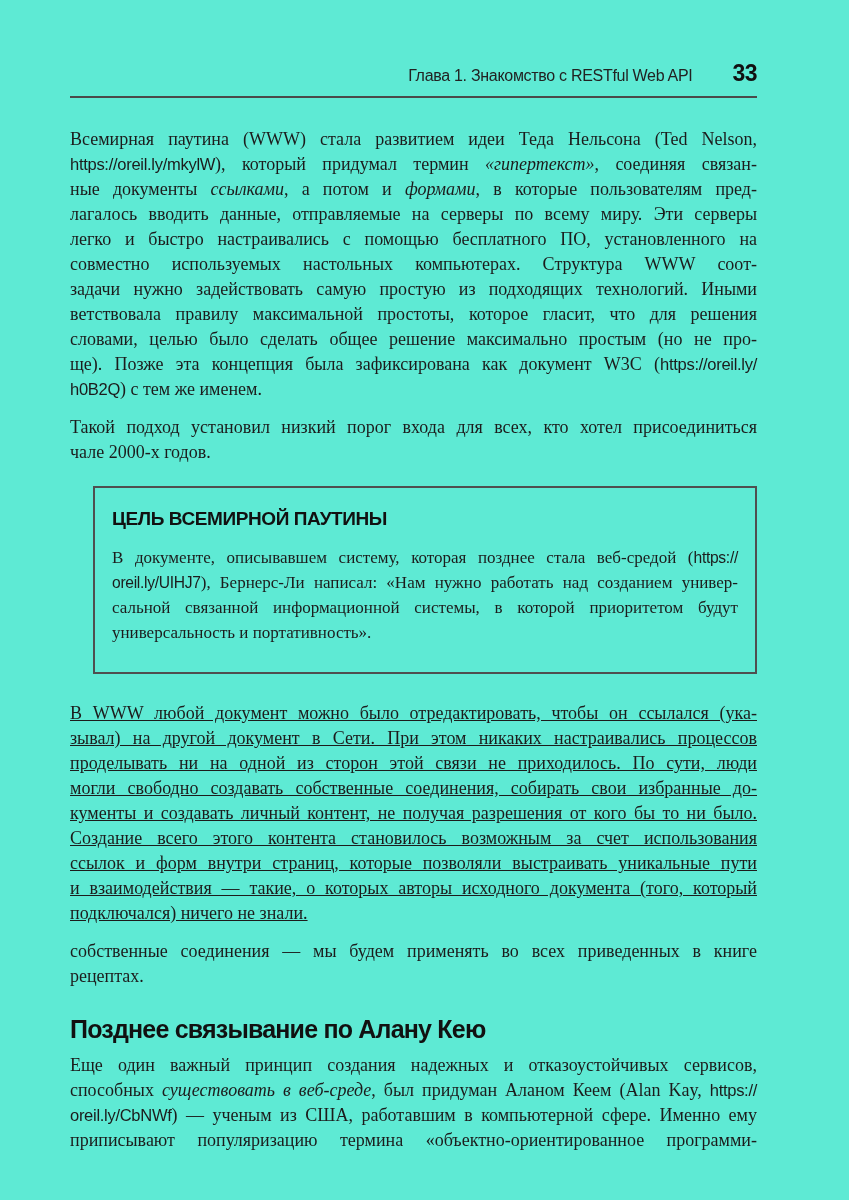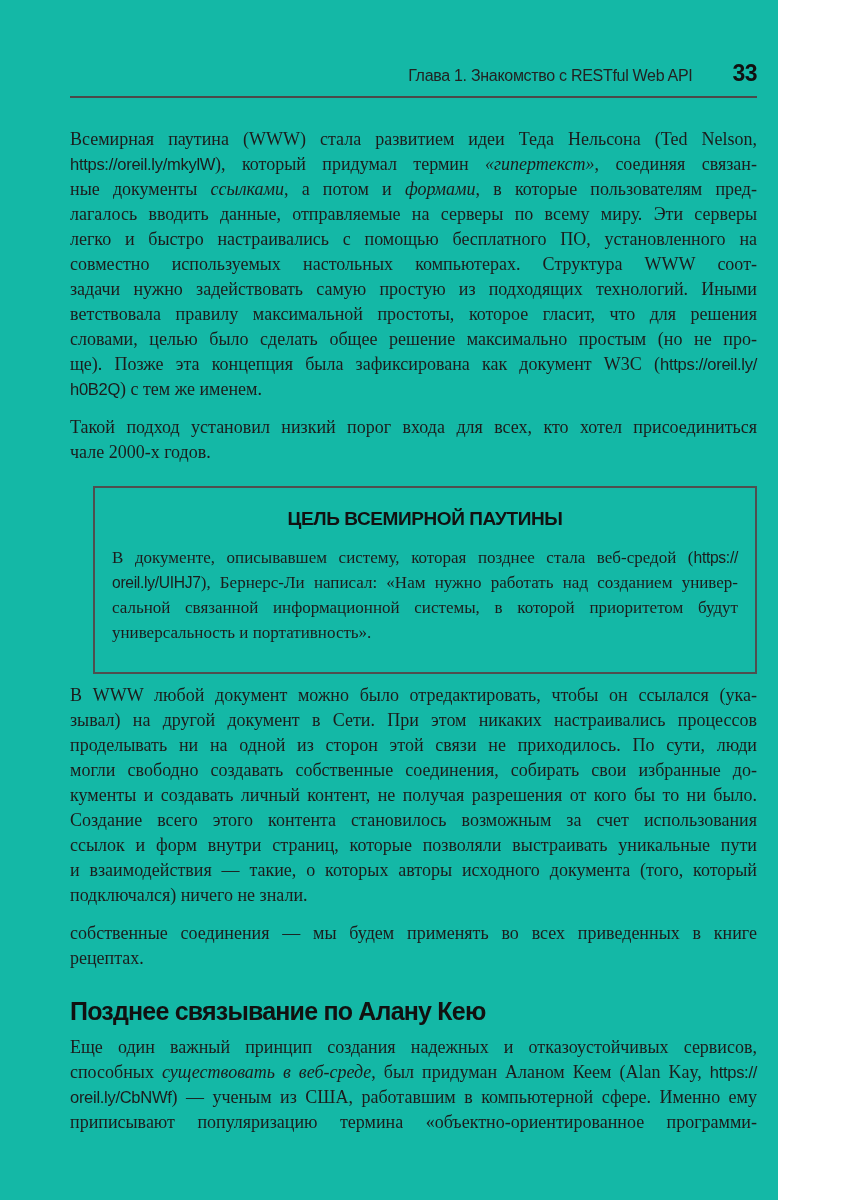--- a/index.html
+++ b/index.html
@@ -4,23 +4,23 @@
 <style>
   html, body {
     margin: 0;
     padding: 0;
     background: #ffffff;
     font-family: "Liberation Serif", serif;
     color: #1c1c1c;
   }
   .page {
     position: relative;
-    width: 778px;
+    width: 849px;
     height: 1200px;
-    background: #14b8a6;
+    background: #5eead4;
     overflow: hidden;
   }
   .content {
     position: absolute;
     left: 70px;
     top: 60px;
     width: 687px;
   }
   
   .running-header {
@@ -68,29 +68,28 @@
     margin-top: 21px;
     margin-left: 23px;
     border: 2px solid #4f4f4f;
     padding: 20px 17px 27px 17px;
   }
   .sidebar-title {
     font-family: "Liberation Sans", sans-serif;
     font-weight: 700;
     font-size: 19px;
     letter-spacing: -0.4px;
-    text-align: center;
     color: #111111;
     margin-bottom: 15px;
   }
   .sidebar-body {
     font-size: 17px;
     line-height: 25px;
   }
-  .after-box { margin-top: 9px; }
+  .after-box { margin-top: 27px; text-decoration: underline; }
   
   .section-heading {
     margin-top: 26px;
     margin-bottom: 9px;
     font-family: "Liberation Sans", sans-serif;
     font-weight: 700;
     font-size: 25px;
     letter-spacing: -0.8px;
     color: #111111;
   }

